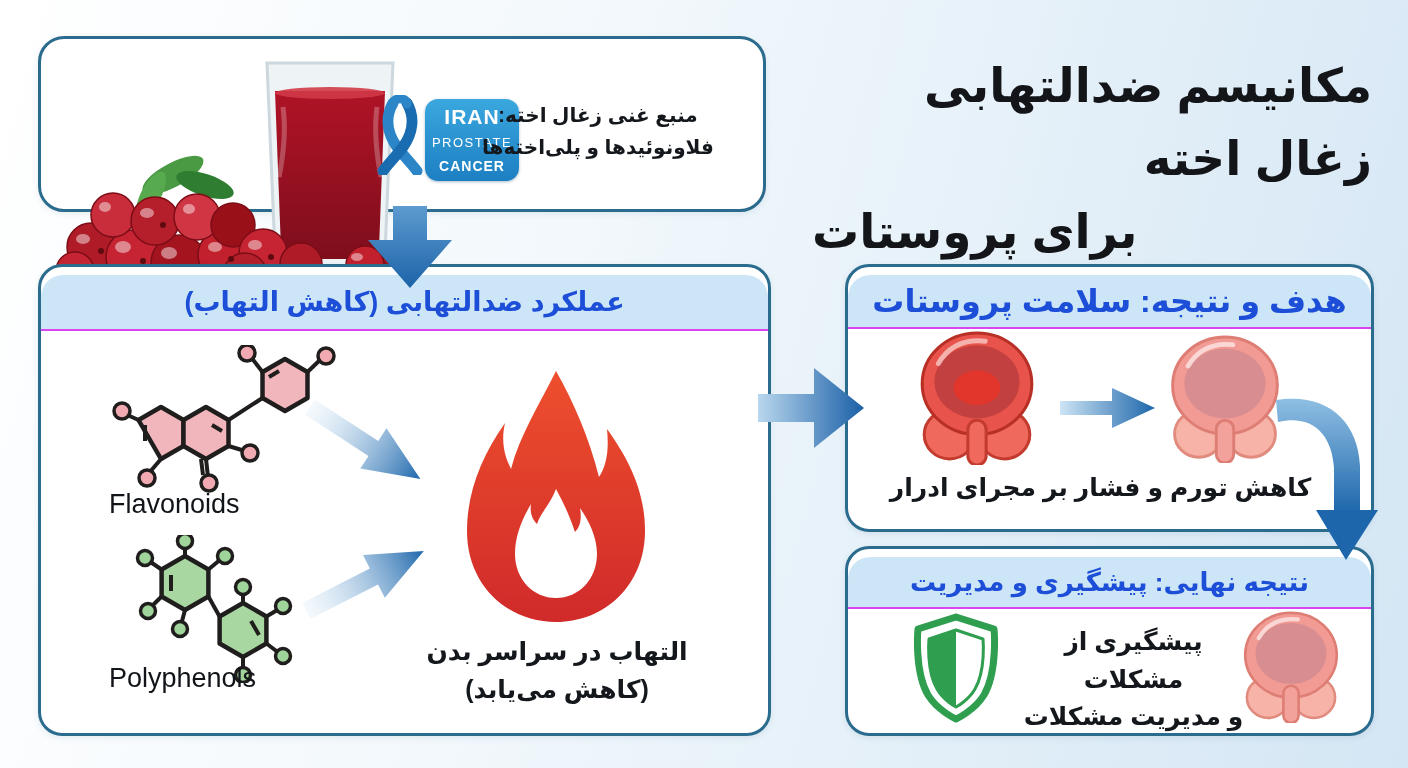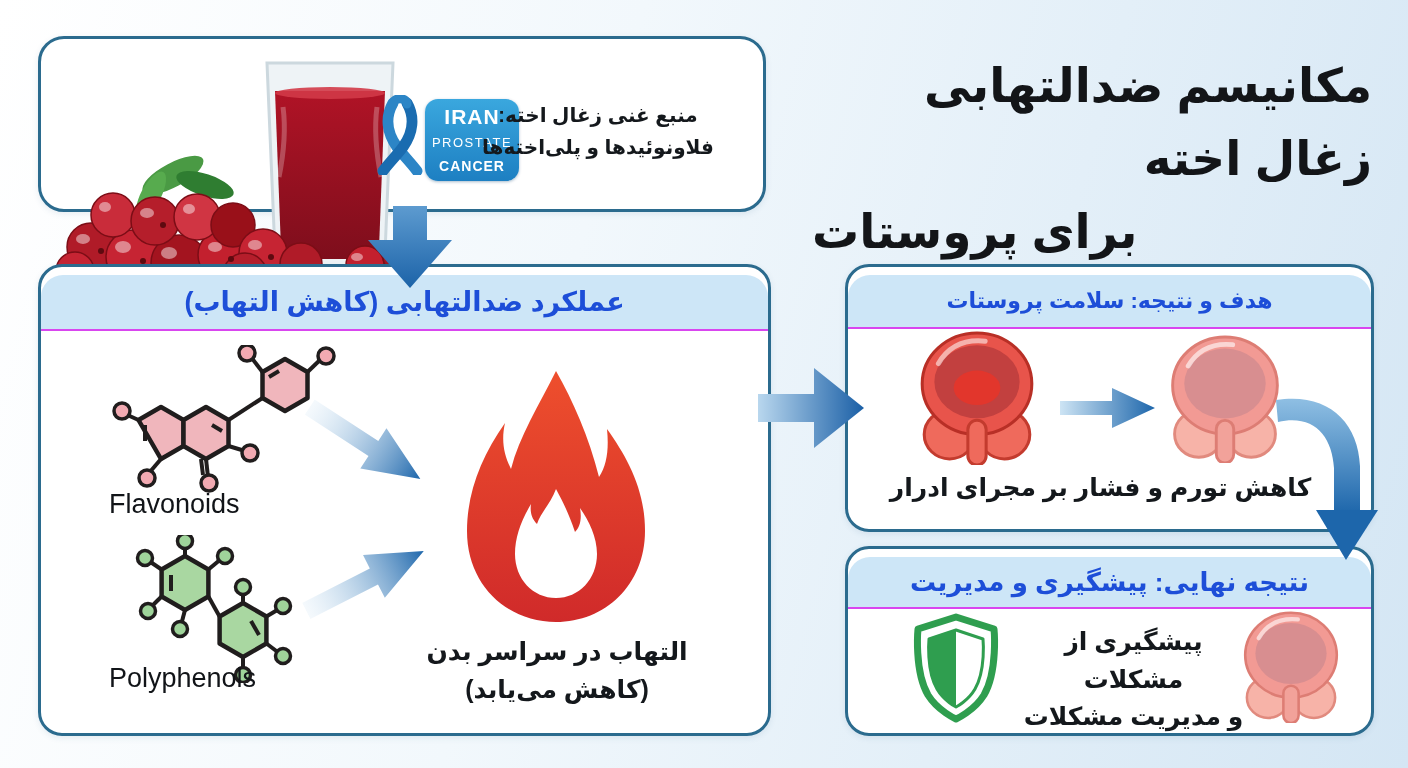--- a/index.html
+++ b/index.html
@@ -260,21 +260,21 @@
     <defs>
         <linearGradient id="gR" x1="0" y1="0" x2="1" y2="0">
       <stop offset="0" stop-color="#b9d7ee"></stop>
           <stop offset="1" stop-color="#1a5fa6"></stop>
         </linearGradient>
       </defs>
     <polygon points="0,36 56,36 56,10 106,50 56,90 56,64 0,64" fill="url(#gR)"></polygon>
   </svg>
 
   <div class="box" style="left:845px;top:264px;width:523px;height:262px;border-radius:24px;">
-    <div class="box-header fa" style="height:52px;font-size:22px;">هدف و نتیجه: سلامت پروستات</div>
+    <div class="box-header fa" style="height:52px;font-size:32px;">هدف و نتیجه: سلامت پروستات</div>
 
     <svg class="abs p-red" style="left:68px;top:64px;" width="122" height="134" viewBox="0 0 120 132">
       <g stroke-width="3">
         <ellipse class="lobe" cx="33" cy="102" rx="25" ry="24"></ellipse>
         <ellipse class="lobe" cx="87" cy="102" rx="25" ry="24"></ellipse>
         <ellipse class="pbody" cx="60" cy="52" rx="54" ry="50"></ellipse>
         <ellipse class="inner" cx="60" cy="50" rx="42" ry="36" stroke="none"></ellipse>
         <ellipse class="glow" cx="60" cy="56" rx="23" ry="17" stroke="none"></ellipse>
         <path d="M22,32 C32,15 48,8 68,10" fill="none" stroke="#ffffff" stroke-opacity="0.55" stroke-width="5" stroke-linecap="round"></path>
         <rect class="tube" x="51" y="88" width="18" height="44" rx="9"></rect>

